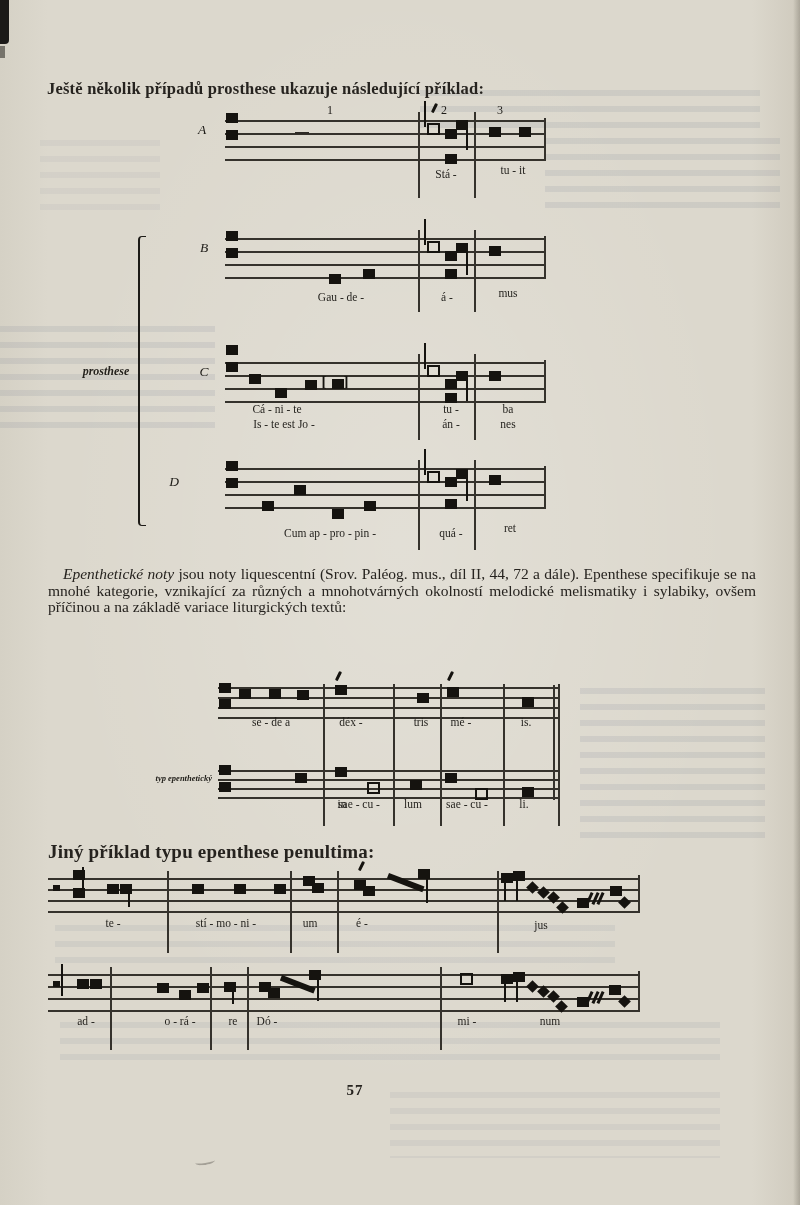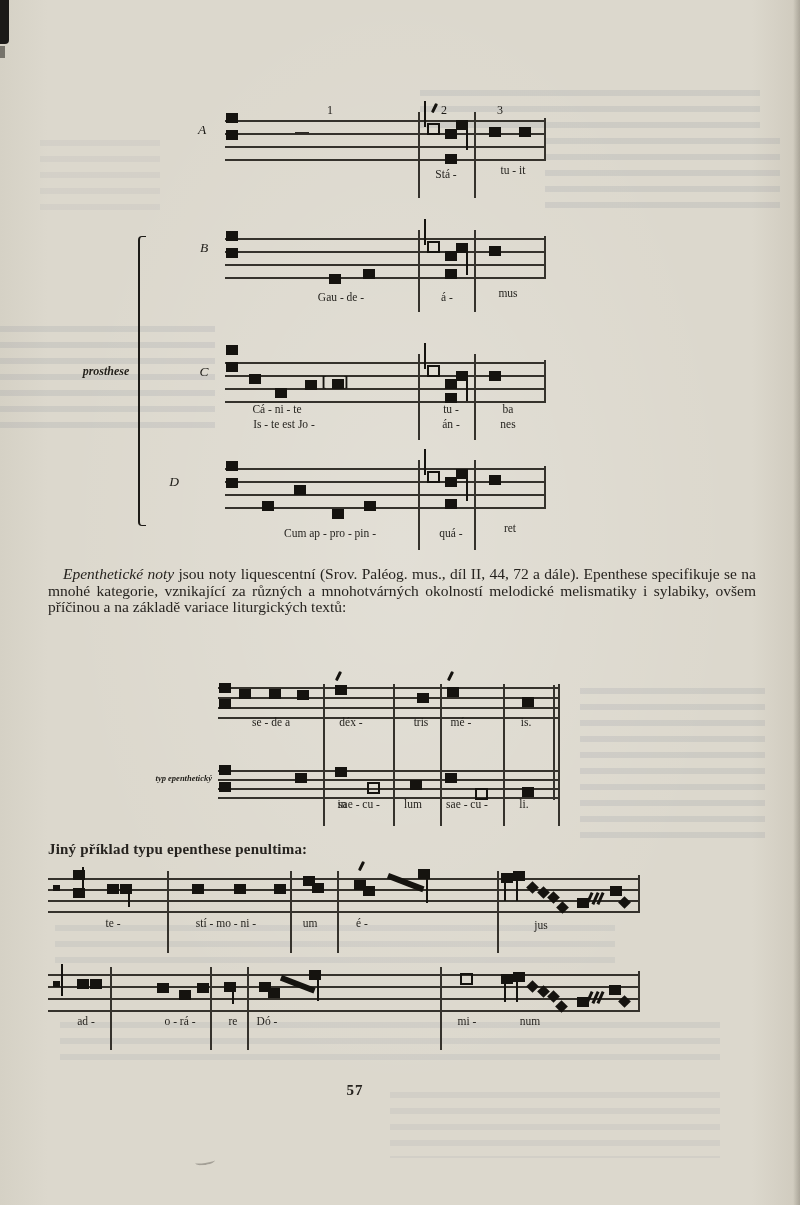--- a/index.html
+++ b/index.html
@@ -20,21 +20,21 @@
   .bottom-mark{position:absolute;left:195px;top:1158px;width:20px;height:5px;
     border-bottom:2px solid rgba(60,58,52,0.35);border-radius:50%;transform:rotate(-8deg);}
 
   
   .ghost{position:absolute;filter:blur(0.7px);pointer-events:none;
     background:repeating-linear-gradient(180deg,rgba(108,118,140,0.13) 0 6px,rgba(0,0,0,0) 6px 16px);}
 
   .h-intro{position:absolute;left:47px;top:79px;width:560px;
     font-size:16.5px;font-weight:bold;letter-spacing:0.2px;}
   .h-second{position:absolute;left:48px;top:841px;width:560px;
-    font-size:15px;font-weight:bold;letter-spacing:0.2px;}
+    font-size:19px;font-weight:bold;letter-spacing:0.2px;}
   .body-text{position:absolute;left:48px;top:566px;width:708px;
     font-size:15.5px;line-height:16.6px;text-align:justify;}
   .body-text p{margin:0;text-indent:15px;}
   .page-num{position:absolute;left:340px;top:1082px;width:30px;text-align:center;
     font-size:15px;font-weight:bold;letter-spacing:1px;}
 
   
   #music-layer{position:absolute;left:0;top:0;width:800px;height:1205px;}
   .m-line{position:absolute;height:1.7px;background:#35322c;}
   .m-bar{position:absolute;width:1.6px;background:#35322c;}
@@ -68,20 +68,21 @@
 
   <div class="ghost" style="left:420px;top:90px;width:340px;height:45px;"></div>
   <div class="ghost" style="left:545px;top:138px;width:235px;height:80px;"></div>
   <div class="ghost" style="left:0px;top:326px;width:215px;height:110px;"></div>
   <div class="ghost" style="left:580px;top:688px;width:185px;height:150px;"></div>
   <div class="ghost" style="left:55px;top:925px;width:560px;height:38px;opacity:.8;"></div>
   <div class="ghost" style="left:60px;top:1022px;width:660px;height:42px;opacity:.8;"></div>
   <div class="ghost" style="left:390px;top:1092px;width:330px;height:66px;opacity:.7;"></div>
   <div class="ghost" style="left:40px;top:140px;width:120px;height:80px;opacity:.6;"></div>
 
+  <div class="h-intro">Ještě několik případů prosthese ukazuje následující příklad:</div>
 
   <div id="music-layer">
       <div class="m-line" style="left: 225px; top: 120px; width: 319px;"></div>
       <div class="m-line" style="left: 225px; top: 133px; width: 319px;"></div>
       <div class="m-line" style="left: 225px; top: 146px; width: 319px;"></div>
       <div class="m-line" style="left: 225px; top: 159px; width: 319px;"></div>
       <div class="m-line" style="left: 225px; top: 238px; width: 319px;"></div>
       <div class="m-line" style="left: 225px; top: 251px; width: 319px;"></div>
       <div class="m-line" style="left: 225px; top: 264px; width: 319px;"></div>
       <div class="m-line" style="left: 225px; top: 277px; width: 319px;"></div>
@@ -306,21 +307,21 @@
       <div class="t-lyr" style="left: 113px; top: 917px;">te -</div>
       <div class="t-lyr" style="left: 226px; top: 917px;">stí - mo - ni -</div>
       <div class="t-lyr" style="left: 310px; top: 917px;">um</div>
       <div class="t-lyr" style="left: 362px; top: 917px;">é -</div>
       <div class="t-lyr" style="left: 516px; top: 919px; margin-left: 25px;">jus</div>
       <div class="t-lyr" style="left: 86px; top: 1015px;">ad -</div>
       <div class="t-lyr" style="left: 180px; top: 1015px;">o - rá -</div>
       <div class="t-lyr" style="left: 233px; top: 1015px;">re</div>
       <div class="t-lyr" style="left: 267px; top: 1015px;">Dó -</div>
       <div class="t-lyr" style="left: 467px; top: 1015px;">mi -</div>
-      <div class="t-lyr" style="left: 530px; top: 1015px;">num</div>
+      <div class="t-lyr" style="left: 550px; top: 1015px;">num</div>
     </div>
 
   <div class="body-text" id="body-text">
       <p><i>Epenthetické noty</i><span> jsou noty liquescentní (Srov. Paléog. mus., díl II, 44, 72 a dále). Epenthese specifikuje se na mnohé  kategorie, vznikající za různých a mnohotvárných okolností melodické melismatiky i sylabiky, ovšem příčinou a na základě variace liturgických textů:</span></p>
     </div>
 
   <div class="h-second">Jiný příklad typu epenthese penultima:</div>
 
   <div class="page-num">57</div>
 </div>

